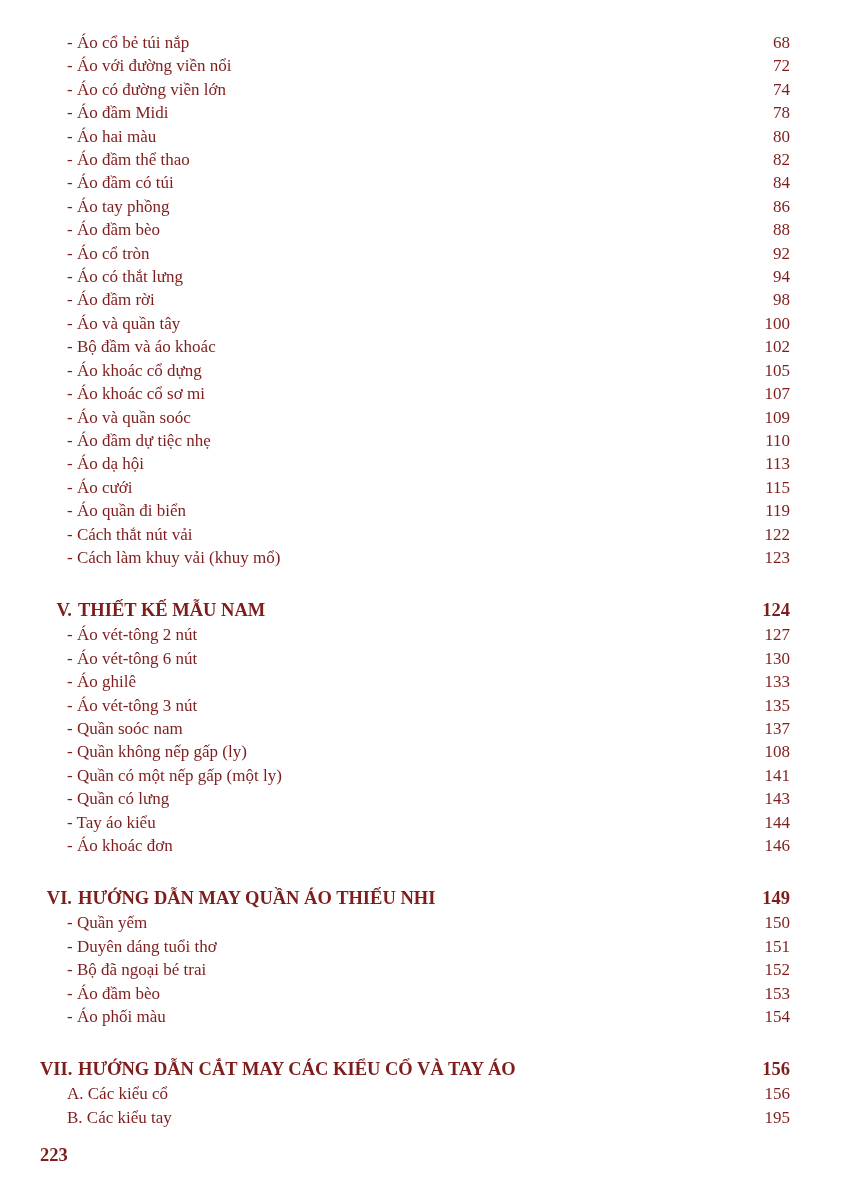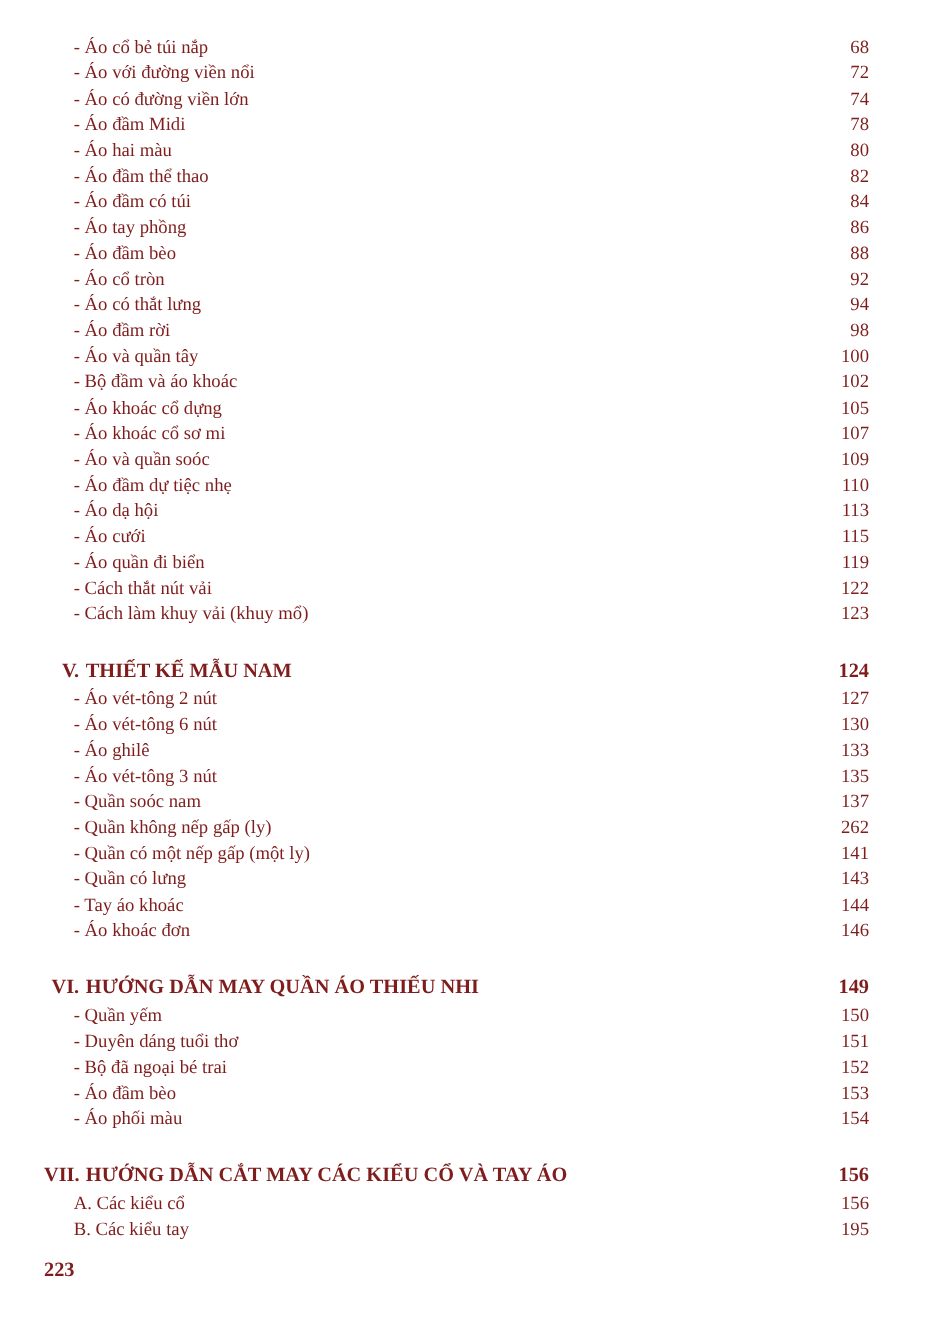--- a/index.html
+++ b/index.html
@@ -172,32 +172,32 @@
       <div class="row item-row">
         <span class="label">- Áo vét-tông 3 nút</span>
         <span class="page-col">135</span>
       </div>
       <div class="row item-row">
         <span class="label">- Quần soóc nam</span>
         <span class="page-col">137</span>
       </div>
       <div class="row item-row">
         <span class="label">- Quần không nếp gấp (ly)</span>
-        <span class="page-col">262</span>
+        <span class="page-col">108</span>
       </div>
       <div class="row item-row">
         <span class="label">- Quần có một nếp gấp (một ly)</span>
         <span class="page-col">141</span>
       </div>
       <div class="row item-row">
         <span class="label">- Quần có lưng</span>
         <span class="page-col">143</span>
       </div>
       <div class="row item-row">
-        <span class="label">- Tay áo khoác</span>
+        <span class="label">- Tay áo kiểu</span>
         <span class="page-col">144</span>
       </div>
       <div class="row item-row">
         <span class="label">- Áo khoác đơn</span>
         <span class="page-col">146</span>
       </div>
       <div class="row heading-row">
         <span class="label"><span class="numeral">VI.</span><span>HƯỚNG DẪN MAY QUẦN ÁO THIẾU NHI</span></span>
         <span class="page-col">149</span>
       </div>

